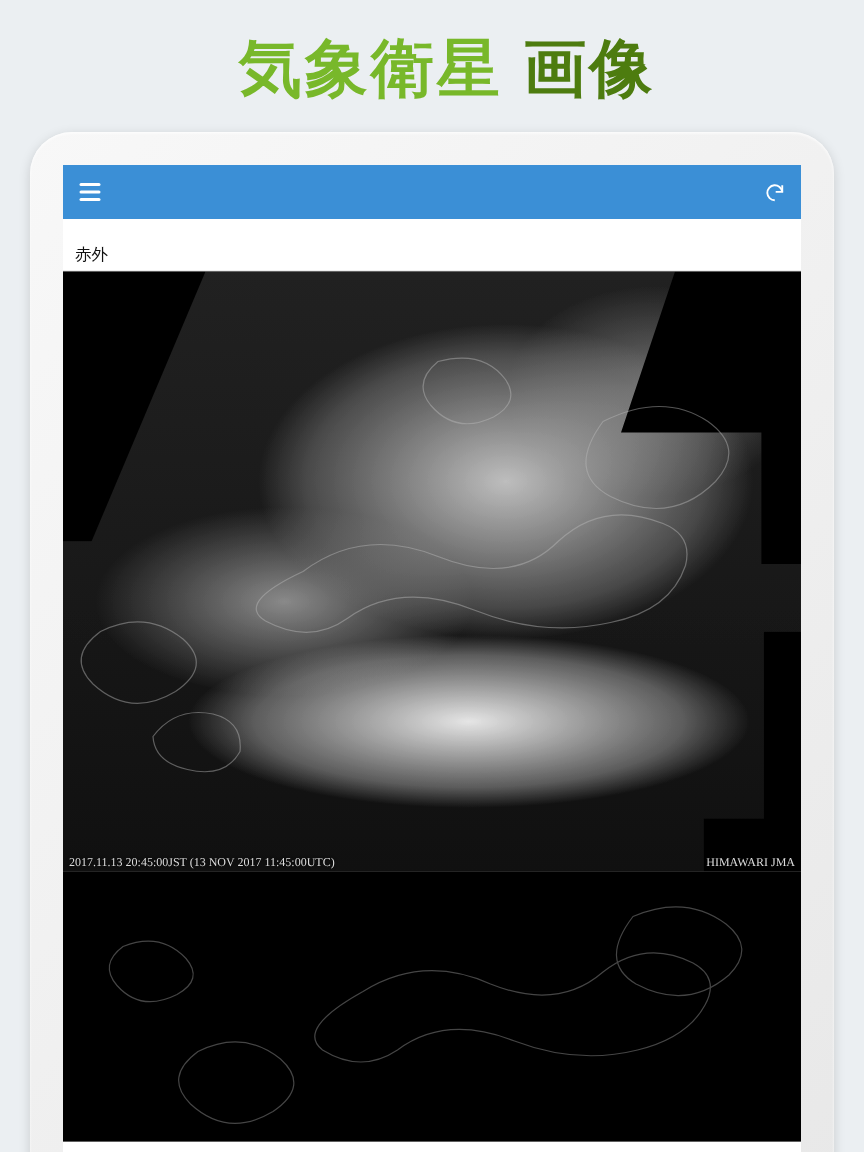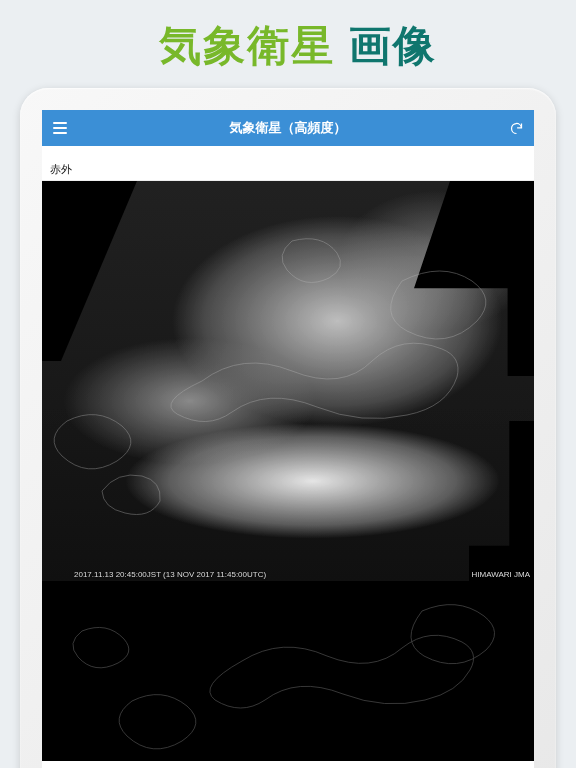--- a/index.html
+++ b/index.html
@@ -11,21 +11,21 @@
       overflow: hidden;
     }
     .page-title {
       text-align: center;
       padding: 18px 0 14px;
       font-size: 42px;
       font-weight: 600;
       letter-spacing: 2px;
     }
     .page-title .accent { color: #78b82a; margin-left: 20px; }
-    .page-title .plain { color: #0f766e; text-align: right; }
+    .page-title .plain { color: #4d7c0f; text-align: right; }
     .tablet {
       width: 536px;
       margin: 0 auto;
       background: linear-gradient(135deg, #f8f8f8, #e8e8e8);
       border-radius: 28px;
       padding: 22px 22px 0 22px;
       box-shadow: 0 2px 8px rgba(0,0,0,.15), inset 0 1px 2px rgba(255,255,255,.8);
       height: 720px;
       overflow: hidden;
     }
@@ -101,23 +101,22 @@
       position:absolute; background:#000;
     }
     .mask-tl { top:0; left:0; width:95px; height:180px; clip-path: polygon(0 0, 100% 0, 20% 100%, 0 100%); }
     .mask-tr { top:0; right:0; width:120px; height:195px; clip-path: polygon(30% 0, 100% 0, 100% 100%, 78% 100%, 78% 55%, 0 55%); }
     .mask-br { bottom:0; right:0; width:65px; height:160px; clip-path: polygon(62% 0, 100% 0, 100% 100%, 0 100%, 0 78%, 62% 78%);}
     .coastline {
       position:absolute; inset:0; opacity:.45;
     }
     .coastline svg { width:100%; height:100%; }
     .img-footer {
-      position:absolute; bottom:2px; font-size:8px; color:#ddd; font-family: Liberation Sans, sans-serif;
+      position:absolute; bottom:2px; font-size:8px; color:#ddd; font-family: Liberation Serif, serif;
       text-shadow: 0 0 2px #000;
-      margin-left: 28px;
     }
     .img-footer.left { left:4px; }
     .img-footer.right { right:4px;text-align:right; }
     .visible .vis-bg {
       position:absolute; inset:0; background:#000;
     }
   </style>
 </head>
 <body>
 
@@ -128,21 +127,20 @@
 <div class="tablet">
   <div class="screen">
 
 
     <div class="navbar">
       <div class="nav-icon hamburger">
         <span></span>
           <span></span>
           <span></span>
       </div>
-      <div class="nav-title">気象衛星（高頻度）</div>
       <div class="nav-icon refresh">
         <svg viewBox="0 0 24 24">
             <path d="M20 11A8 8 0 1 0 12 20"></path>
             <path d="M20 4v7h-7"></path>
           </svg>
       </div>
     </div>
 
     <div class="section-header">
       <span>赤外</span>

